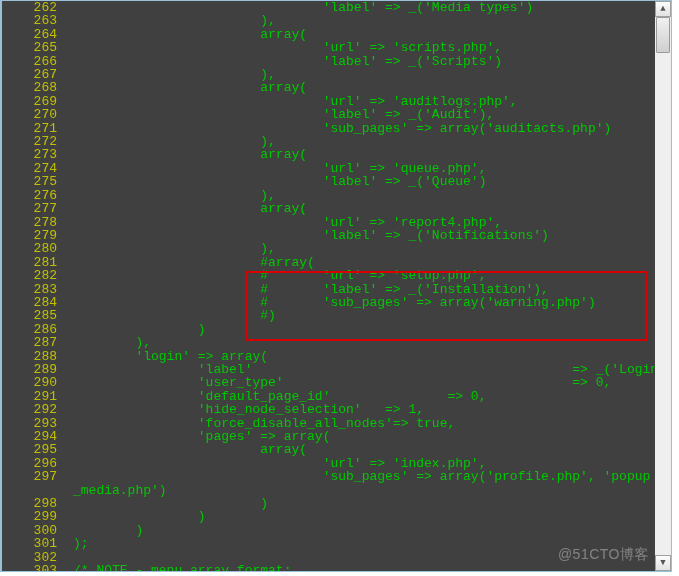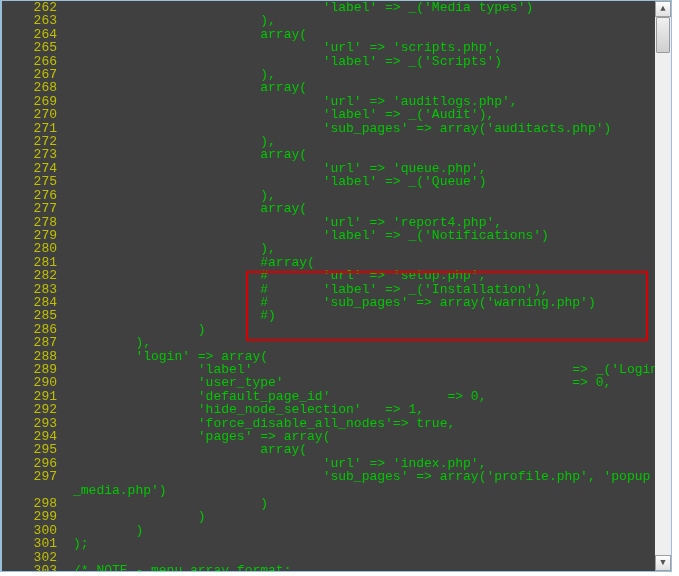--- a/index.html
+++ b/index.html
@@ -93,13 +93,14 @@
   <div class="scrollbar">
     <div class="sb-btn sb-up">
       <span>▲</span>
     </div>
     <div class="sb-thumb"></div>
     <div class="sb-btn sb-down">
       <span>▼</span>
     </div>
   </div>
 
+  <div class="watermark">@51CTO博客</div>
 </div>
 
 </body></html>

